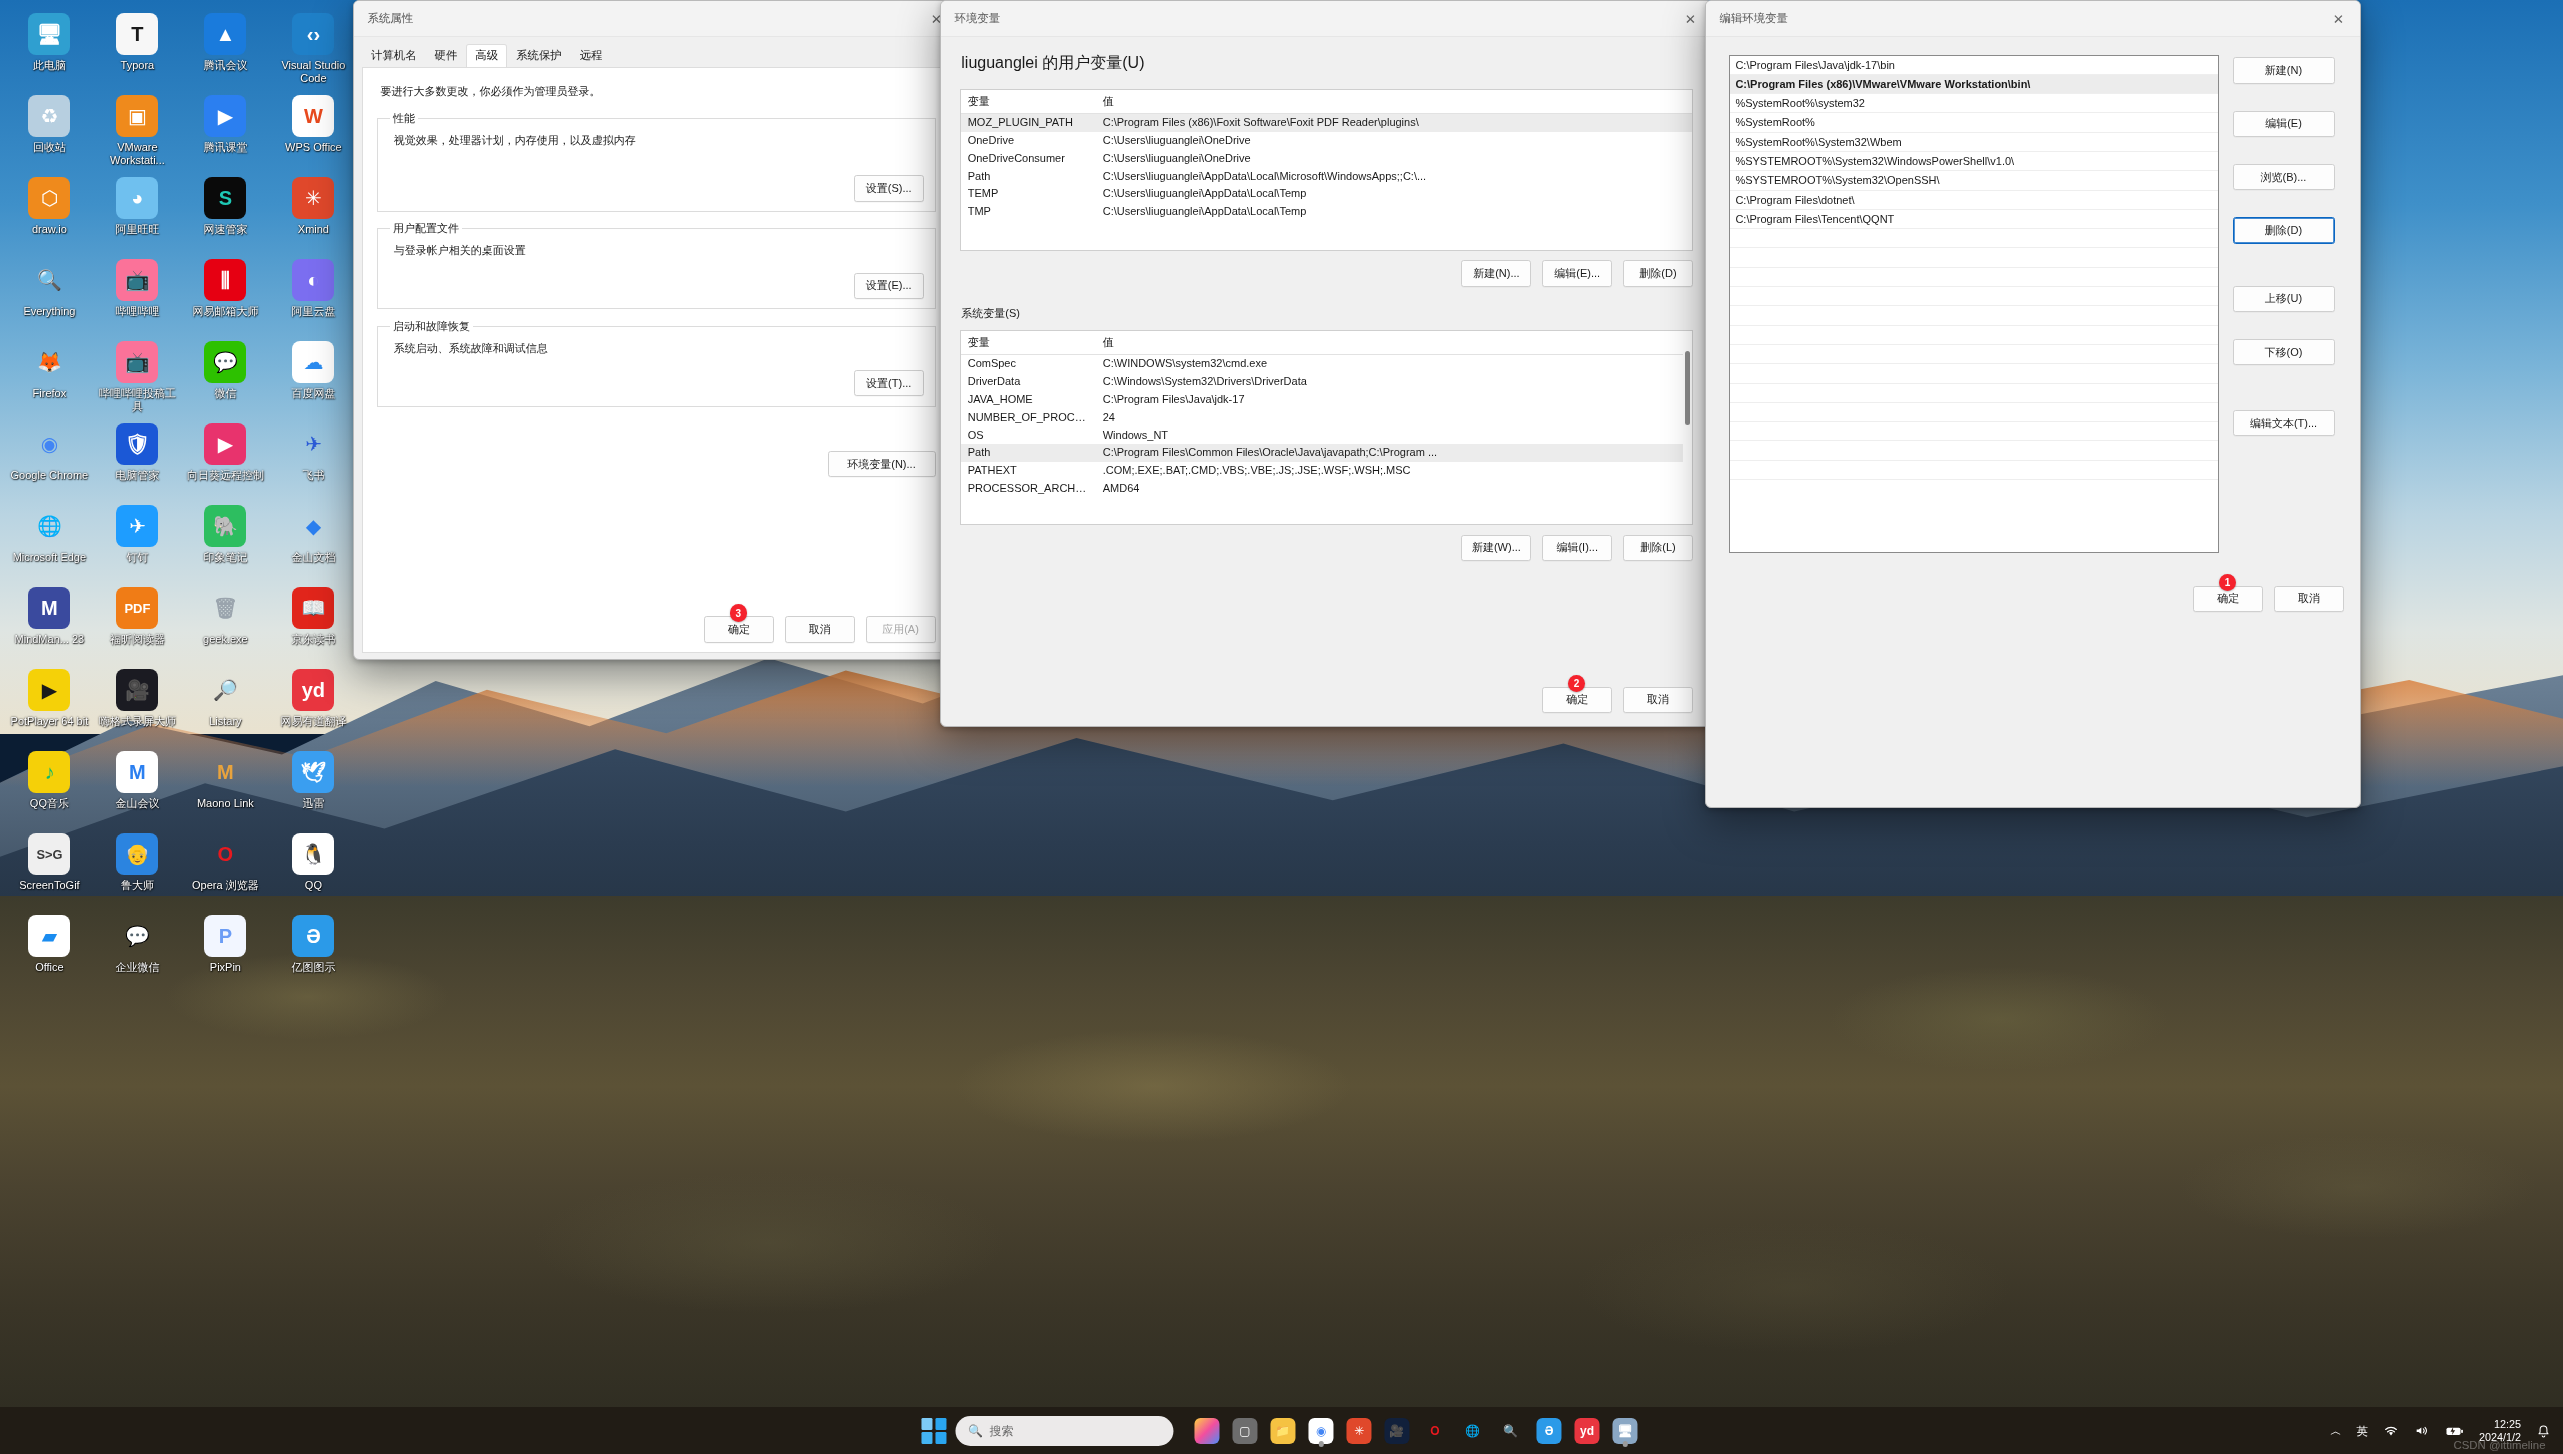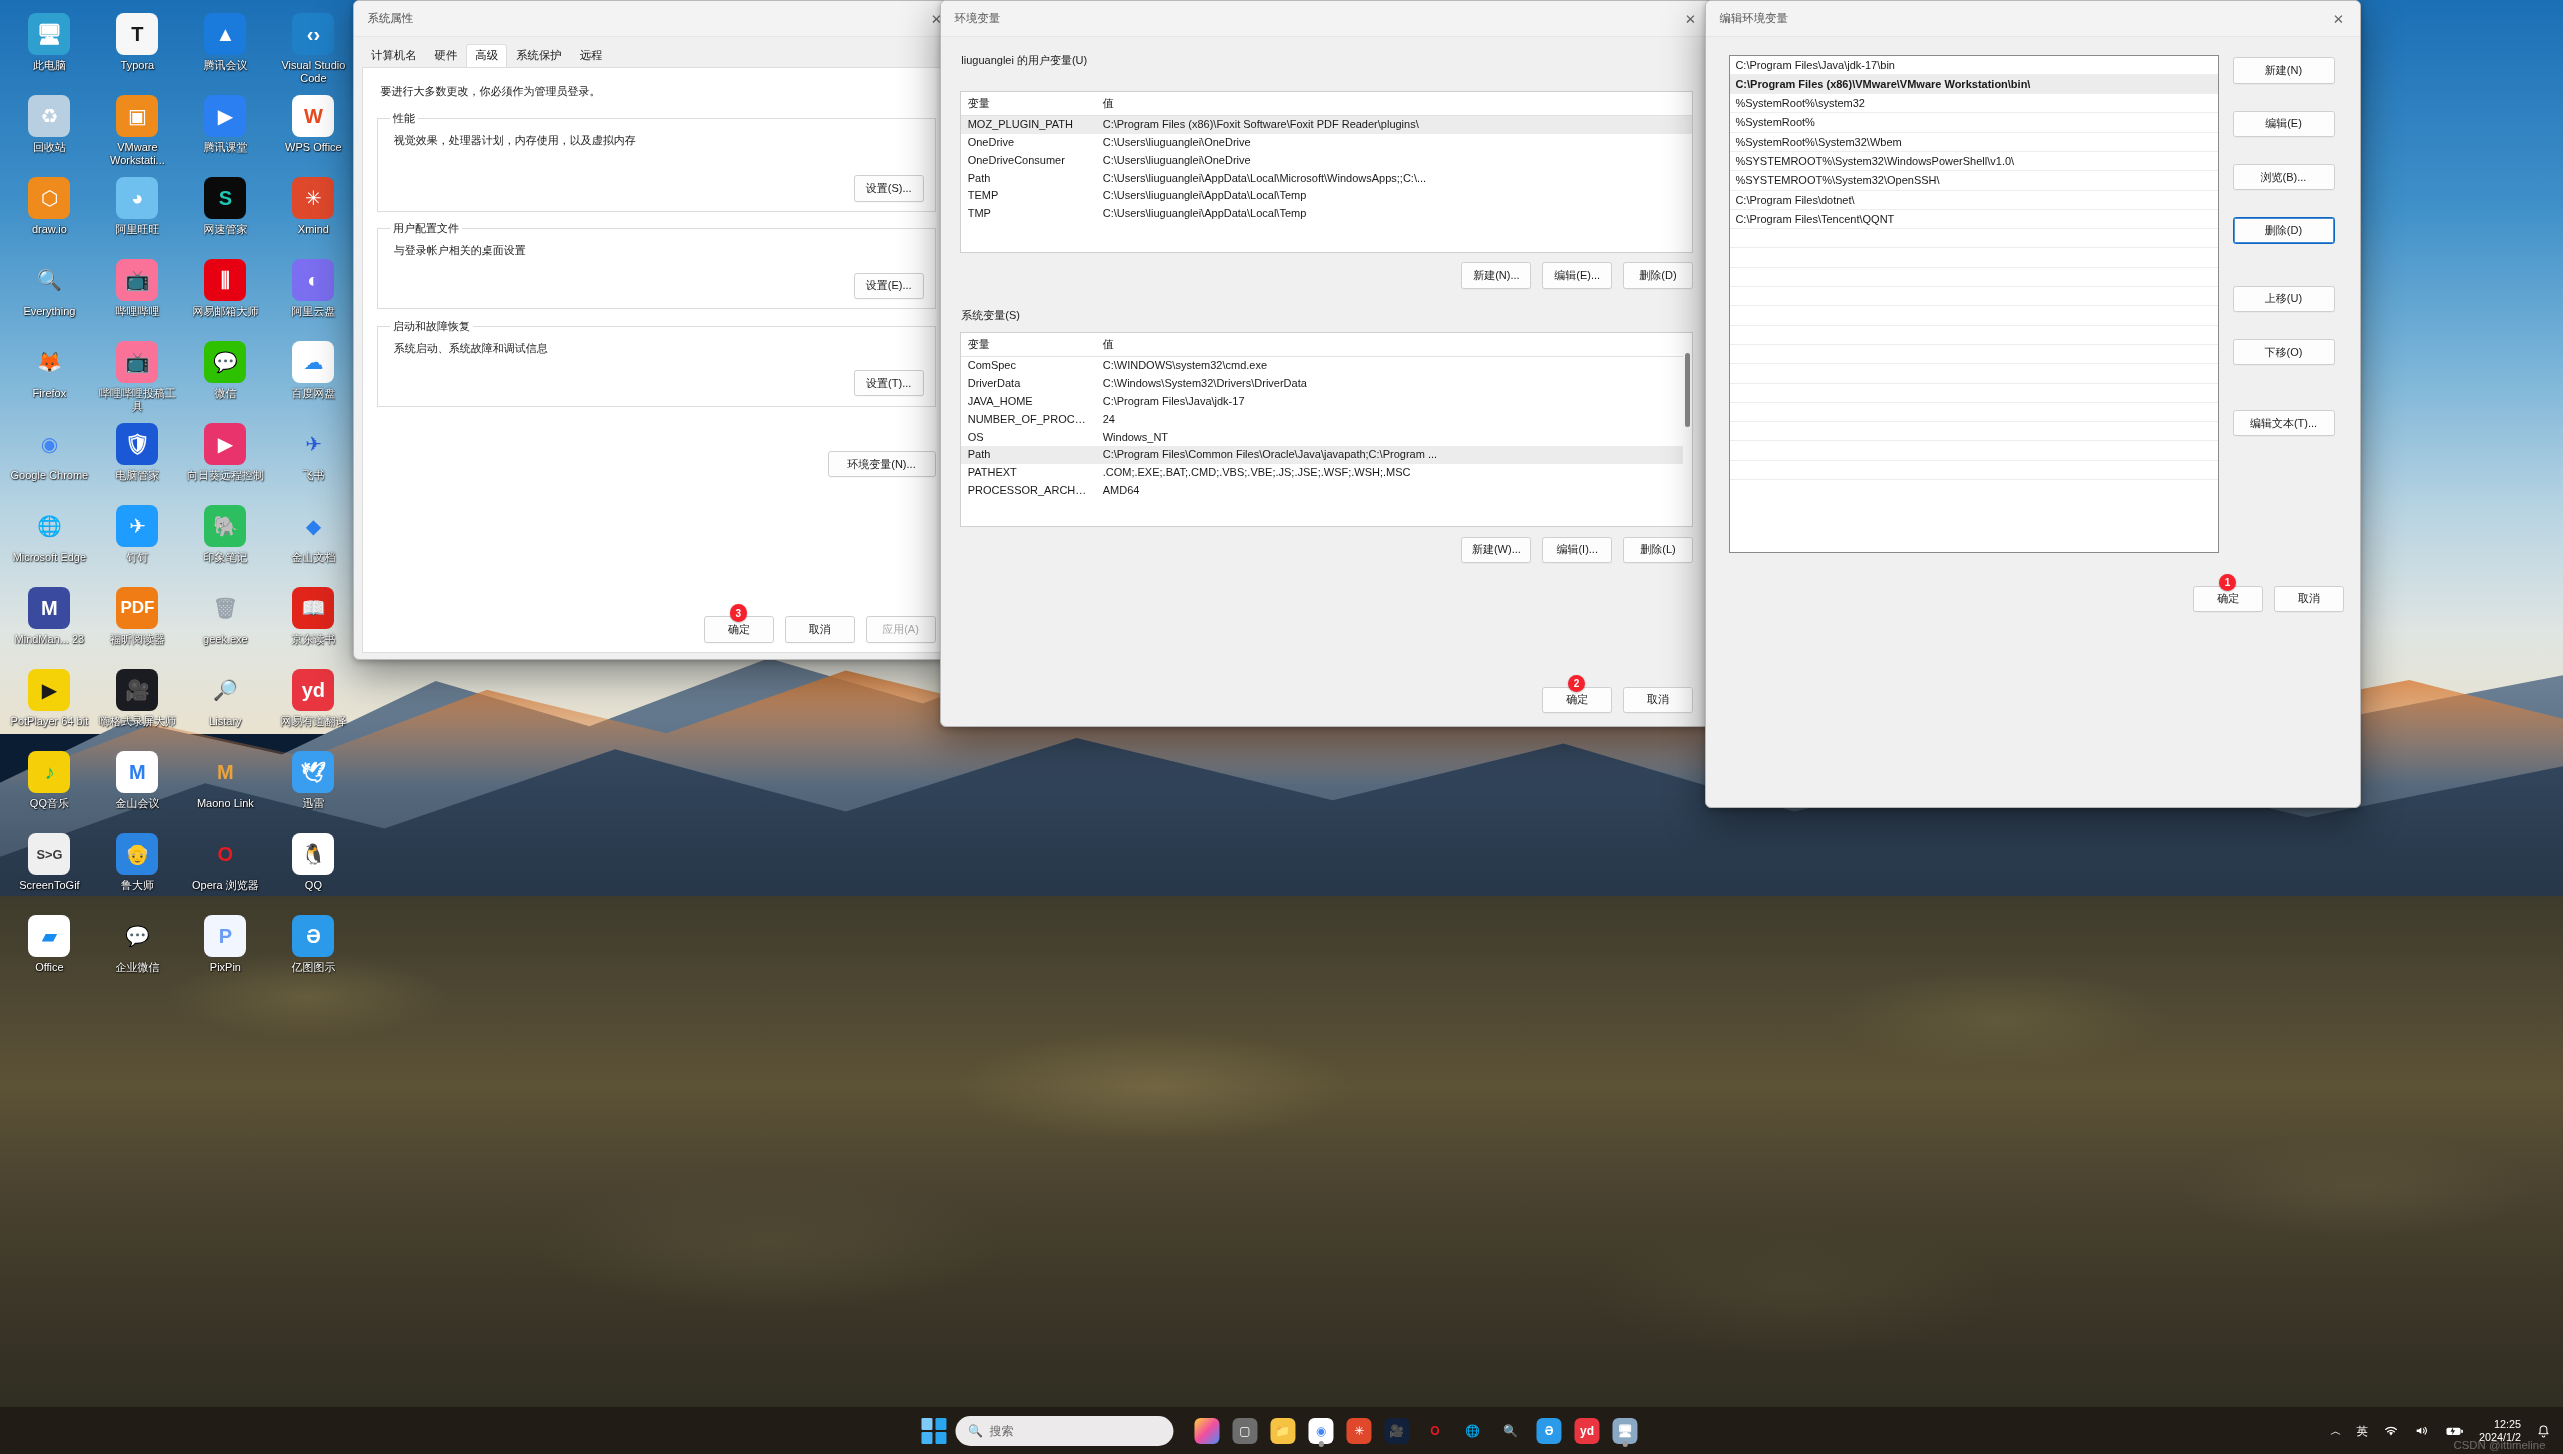--- a/index.html
+++ b/index.html
@@ -329,21 +329,21 @@
     </div>
     <div class="dicon">
       <div class="glyph" style="background: transparent; color: rgb(43, 127, 240);">◆</div>
       <div class="lbl">金山文档</div>
     </div>
     <div class="dicon">
       <div class="glyph" style="background: rgb(58, 74, 158); color: rgb(255, 255, 255);">M</div>
       <div class="lbl">MindMan... 23</div>
     </div>
     <div class="dicon">
-      <div class="glyph" style="background: rgb(240, 124, 22); color: rgb(255, 255, 255); font-size: 17px;">PDF</div>
+      <div class="glyph" style="background: rgb(240, 124, 22); color: rgb(255, 255, 255); font-size: 13px;">PDF</div>
       <div class="lbl">福昕阅读器</div>
     </div>
     <div class="dicon">
       <div class="glyph" style="background: transparent; color: rgb(154, 164, 173);">🗑</div>
       <div class="lbl">geek.exe</div>
     </div>
     <div class="dicon">
       <div class="glyph" style="background: rgb(225, 37, 27); color: rgb(255, 255, 255);">📖</div>
       <div class="lbl">京东读书</div>
     </div>
@@ -462,21 +462,21 @@
 </div>
 
 <div class="win" style="left:940px; top:0px; width:773px; height:727px;">
   <div class="win-title">
     <span class="t">环境变量</span>
     <span class="win-close">✕</span>
   </div>
   <div class="win-body" style="padding:16px 19px 0 19px; position:relative; height:691px;">
 
     <fieldset class="grp" style="border:none; padding:0; margin-bottom:8px;">
-      <legend style="padding:0; font-size:11px; margin-bottom:19px; display:block;">liuguanglei 的用户变量(U)</legend>
+      <legend style="padding:0; font-size:16px; margin-bottom:11px; display:block;">liuguanglei 的用户变量(U)</legend>
       <div class="listbox" style="height:162px; margin-top:4px;">
         <div class="lhead">
           <div class="col-var">变量</div>
           <div class="col-val">值</div>
         </div>
         <div id="user-var-rows">
             <div class="lrow sel">
               <div class="col-var">MOZ_PLUGIN_PATH</div>
               <div class="col-val">C:\Program Files (x86)\Foxit Software\Foxit PDF Reader\plugins\</div>
             </div>

